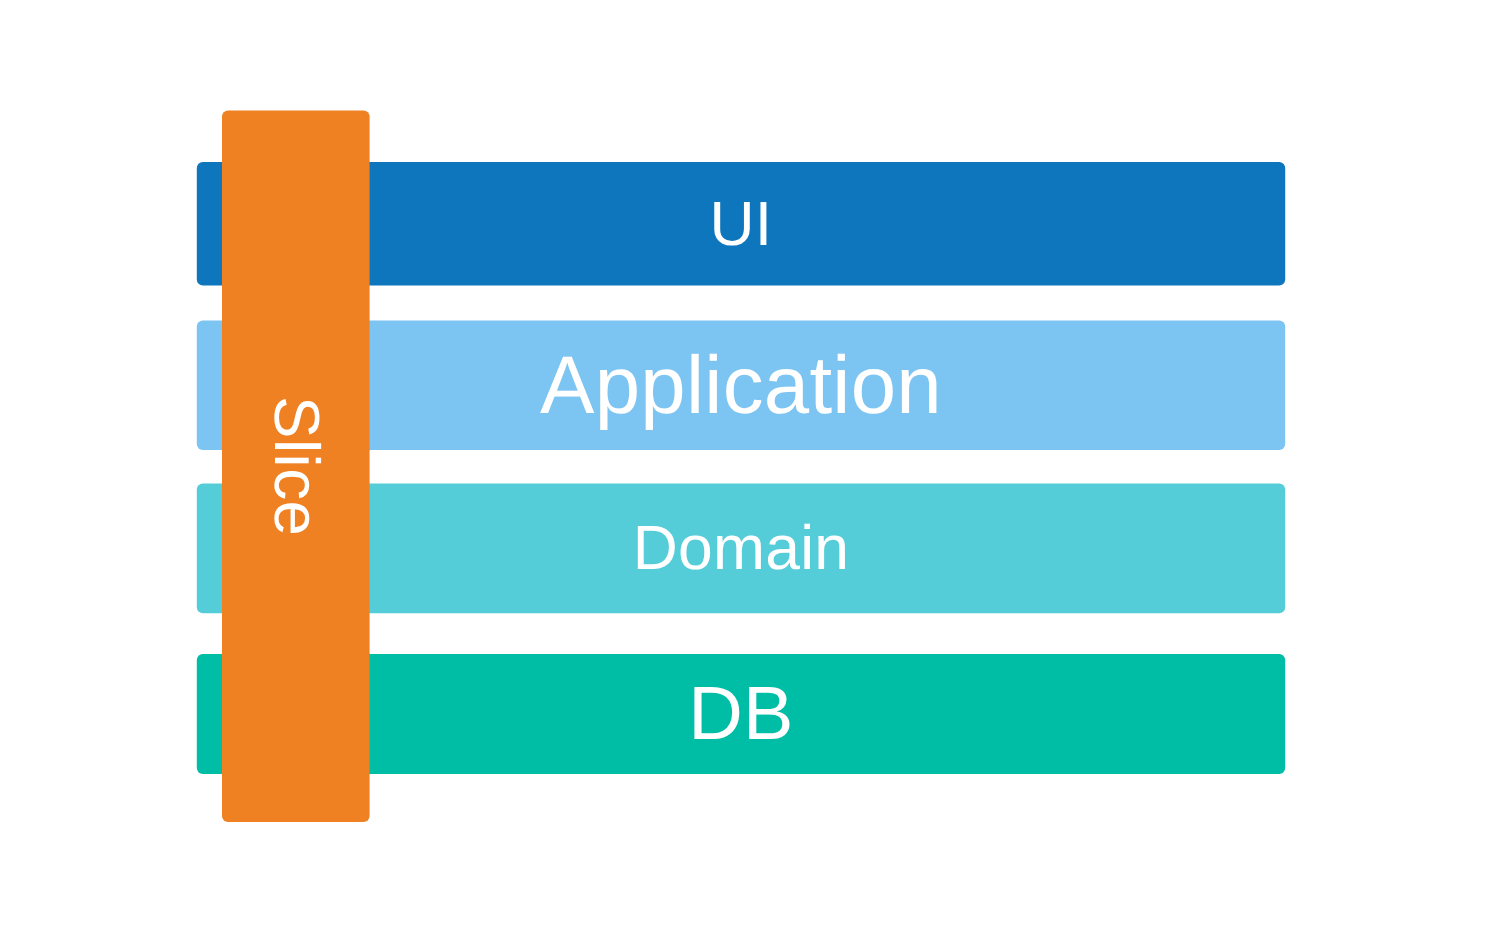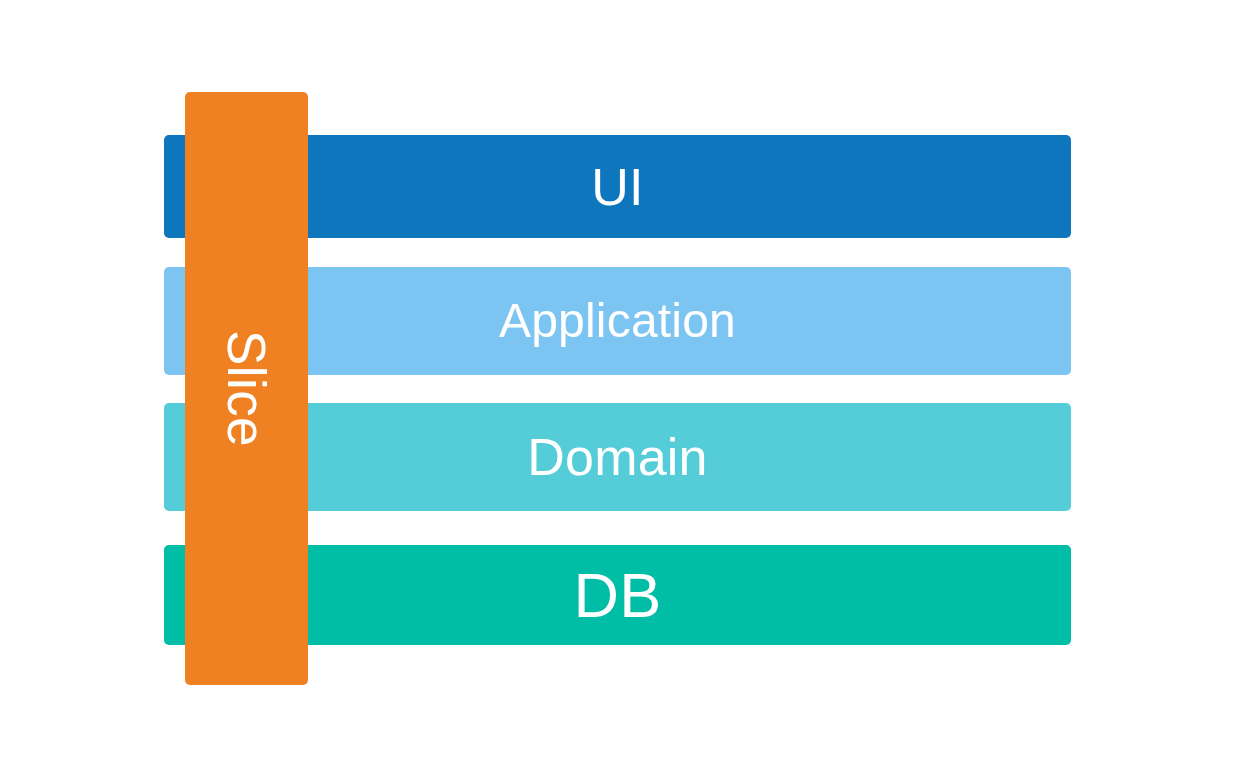--- a/index.html
+++ b/index.html
@@ -78,21 +78,21 @@
 
 <div id="canvas" style="width: 1250px; height: 725px; background: rgb(255, 255, 255);">
 
   <div class="layer-stack">
 
     <div class="layer-bar" style="left: 164px; top: 135px; width: 907px; height: 103px; background: rgb(13, 118, 189);">
       <span class="layer-label" style="color: rgb(255, 255, 255); font-size: 52px;">UI</span>
     </div>
 
     <div class="layer-bar" style="left: 164px; top: 267px; width: 907px; height: 108px; background: rgb(124, 196, 242);">
-      <span class="layer-label" style="color: rgb(255, 255, 255); font-size: 48px;">Application</span>
+      <span class="layer-label" style="color: rgb(255, 255, 255); font-size: 68px;">Application</span>
     </div>
 
     <div class="layer-bar" style="left: 164px; top: 403px; width: 907px; height: 108px; background: rgb(85, 205, 216);">
       <span class="layer-label" style="color: rgb(255, 255, 255); font-size: 52px;">Domain</span>
     </div>
 
     <div class="layer-bar" style="left: 164px; top: 545px; width: 907px; height: 100px; background: rgb(0, 189, 165);">
       <span class="layer-label" style="color: rgb(255, 255, 255); font-size: 63px;">DB</span>
     </div>
 

